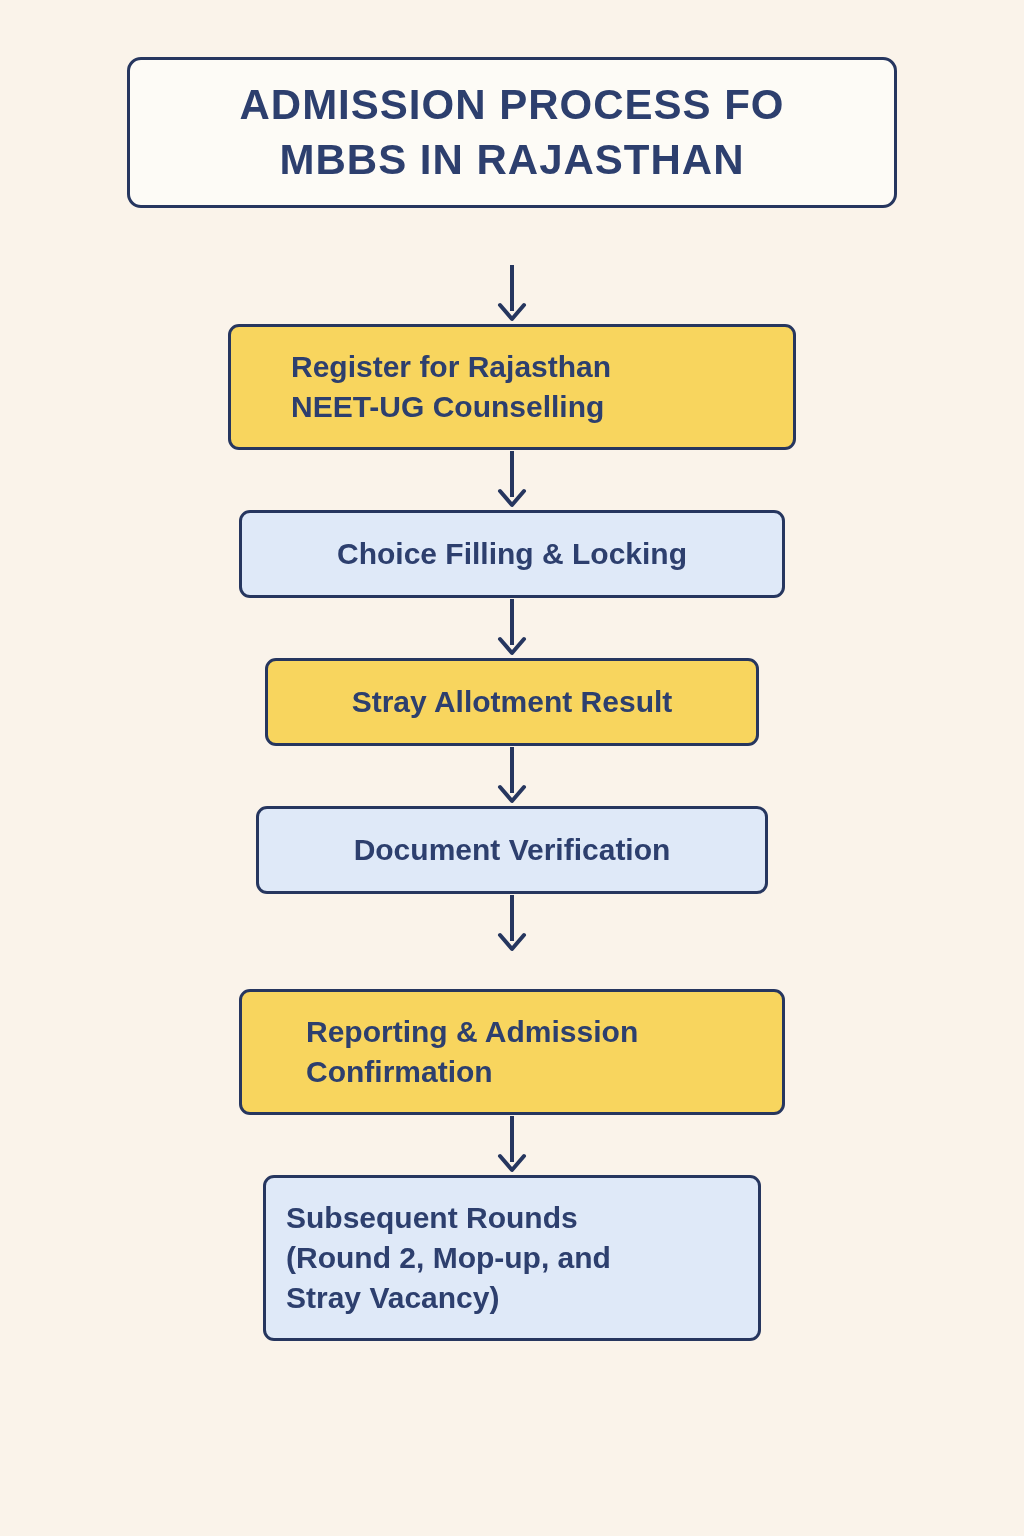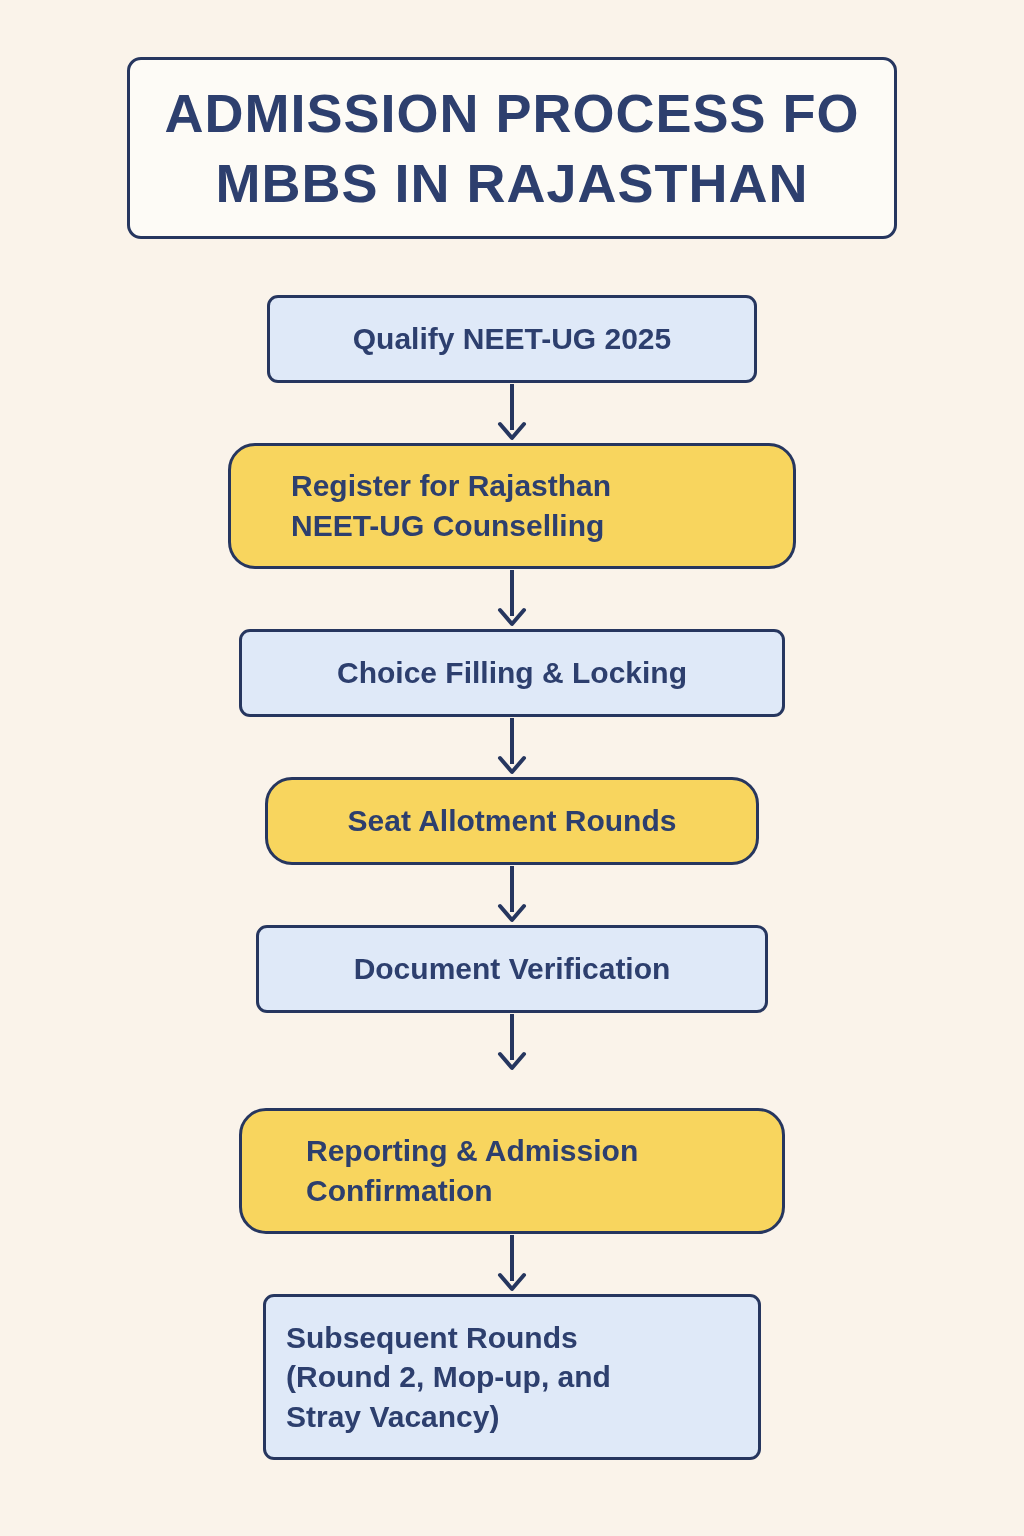--- a/index.html
+++ b/index.html
@@ -26,21 +26,21 @@
     background: #fdfbf6;
     border: 3px solid #26365f;
     border-radius: 14px;
     display: flex;
     align-items: center;
     justify-content: center;
     padding: 18px 30px;
   }
 
   .title-box h1 {
-    font-size: 54px;
+    font-size: 42px;
     font-weight: bold;
     color: #2d3f6e;
     text-align: center;
     line-height: 1.3;
     letter-spacing: 1px;
     white-space: pre-line;
   }
 
   .flow {
     margin-top: 56px;
@@ -68,21 +68,21 @@
   }
 
   .node.left {
     justify-content: flex-start;
   }
   .node.left .label {
     text-align: left;
   }
 
   .blue   { background: #dfe9f8; }
-  .yellow { background: #f8d55e; border-radius: 27px; }
+  .yellow { background: #f8d55e; }
 
   .n1 { width: 490px; min-height: 88px; }
   .n2 { width: 568px; min-height: 126px; padding-left: 60px; }
   .n3 { width: 546px; min-height: 88px; }
   .n4 { width: 494px; min-height: 88px; }
   .n5 { width: 512px; min-height: 88px; }
   .n6 { width: 546px; min-height: 126px; padding-left: 64px; margin-top: 35px; }
   .n7 { width: 498px; min-height: 166px; padding-left: 20px; }
 
   .arrow {
@@ -95,23 +95,20 @@
 
 <div class="page">
 
   <div class="title-box">
     <h1>ADMISSION PROCESS FO
 MBBS IN RAJASTHAN</h1>
   </div>
 
   <div class="flow">
 
-    <div class="node blue n1">
-      <span class="label">Qualify NEET-UG 2025</span>
-    </div>
 
     <svg class="arrow" width="34" height="58" viewBox="0 0 34 58">
       <line x1="17" y1="0" x2="17" y2="46" stroke="#26365f" stroke-width="4"></line>
       <polyline points="5,40 17,54 29,40" fill="none" stroke="#26365f" stroke-width="4" stroke-linecap="round" stroke-linejoin="round"></polyline>
     </svg>
 
     <div class="node yellow left n2">
       <span class="label">Register for Rajasthan
 NEET-UG Counselling</span>
     </div>
@@ -124,21 +121,21 @@
     <div class="node blue n3">
       <span class="label">Choice Filling &amp; Locking</span>
     </div>
 
     <svg class="arrow" width="34" height="58" viewBox="0 0 34 58">
       <line x1="17" y1="0" x2="17" y2="46" stroke="#26365f" stroke-width="4"></line>
       <polyline points="5,40 17,54 29,40" fill="none" stroke="#26365f" stroke-width="4" stroke-linecap="round" stroke-linejoin="round"></polyline>
     </svg>
 
     <div class="node yellow n4">
-      <span class="label">Seat Allotment Rounds</span>
+      <span class="label">Stray Allotment Result</span>
     </div>
 
     <svg class="arrow" width="34" height="58" viewBox="0 0 34 58">
       <line x1="17" y1="0" x2="17" y2="46" stroke="#26365f" stroke-width="4"></line>
       <polyline points="5,40 17,54 29,40" fill="none" stroke="#26365f" stroke-width="4" stroke-linecap="round" stroke-linejoin="round"></polyline>
     </svg>
 
     <div class="node blue n5">
       <span class="label">Document Verification</span>
     </div>

